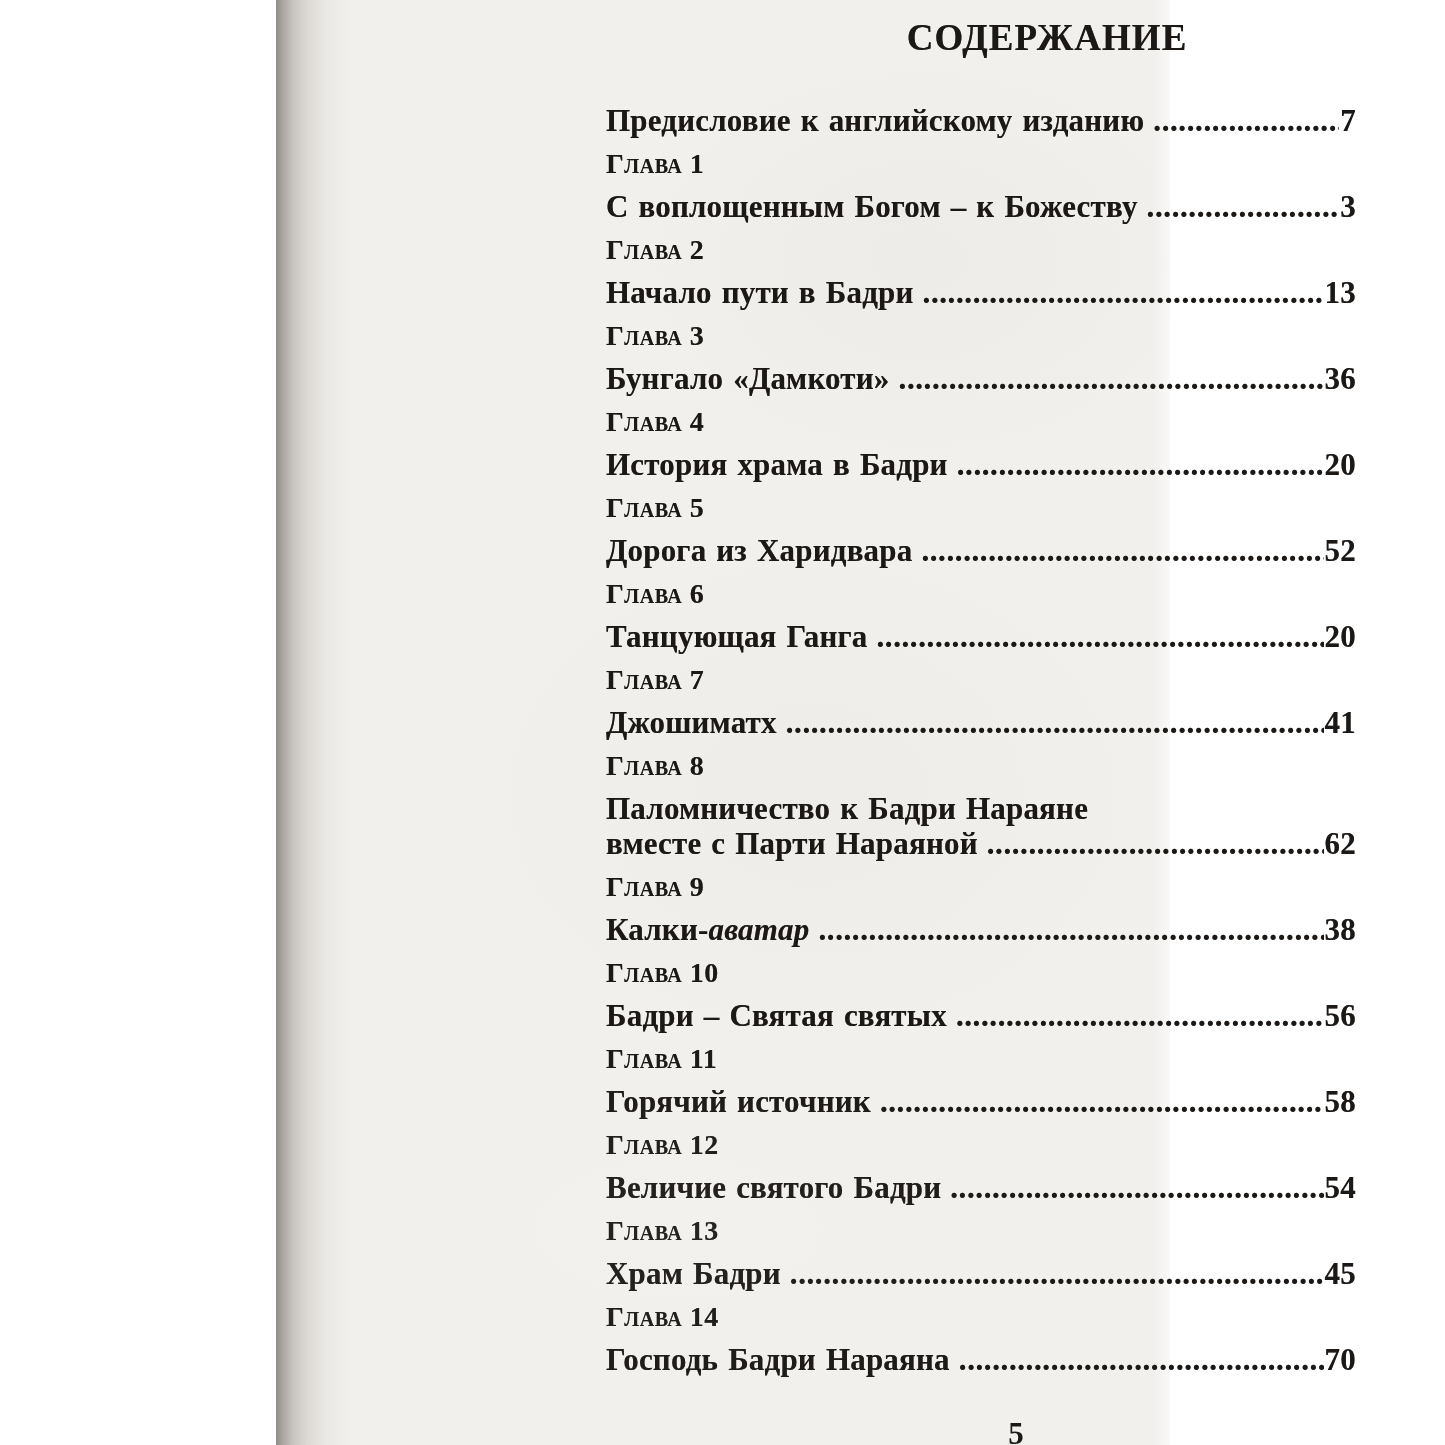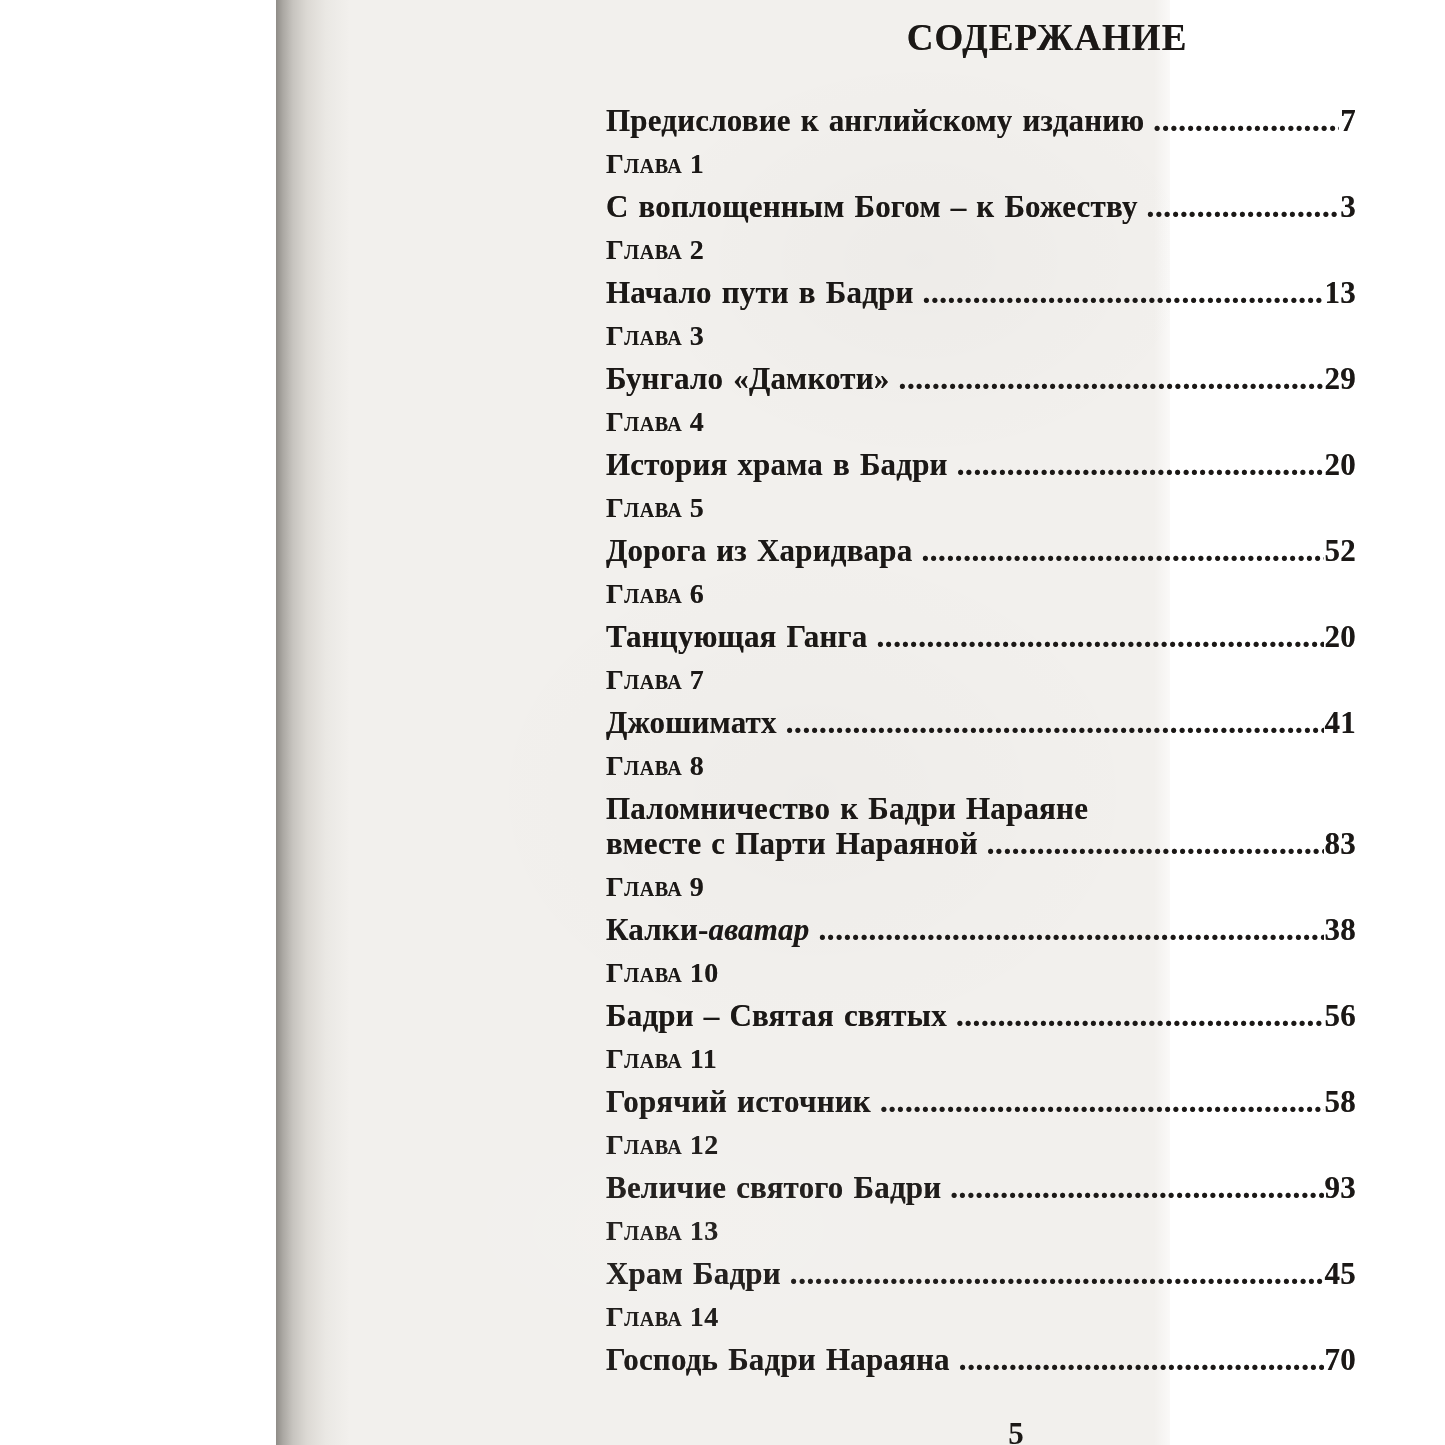--- a/index.html
+++ b/index.html
@@ -152,21 +152,21 @@
               </div>
             </div>
   </div>
 
   <div class="block">
     <div class="chapter">Глава 3</div>
     <div class="lines">
               <div class="trow">
                 <span class="ttext">Бунгало «Дамкоти»</span>
                 <span class="leader">........................................................................................................................</span>
-                <span class="pg">29</span>
+                <span class="pg">36</span>
               </div>
             </div>
   </div>
 
   <div class="block">
     <div class="chapter">Глава 4</div>
     <div class="lines">
               <div class="trow">
                 <span class="ttext">История храма в Бадри</span>
                 <span class="leader">........................................................................................................................</span>
@@ -210,21 +210,21 @@
 
   <div class="block">
     <div class="chapter">Глава 8</div>
     <div class="lines">
               <div class="trow">
                 <span class="ttext">Паломничество к Бадри Нараяне</span>
               </div>
               <div class="trow">
                 <span class="ttext">вместе с Парти Нараяной</span>
                 <span class="leader">........................................................................................................................</span>
-                <span class="pg">83</span>
+                <span class="pg">62</span>
               </div>
             </div>
   </div>
 
   <div class="block">
     <div class="chapter">Глава 9</div>
     <div class="lines">
               <div class="trow">
                 <span class="ttext">Калки-<i>аватар</i></span>
                 <span class="leader">........................................................................................................................</span>
@@ -254,21 +254,21 @@
               </div>
             </div>
   </div>
 
   <div class="block">
     <div class="chapter">Глава 12</div>
     <div class="lines">
               <div class="trow">
                 <span class="ttext">Величие святого Бадри</span>
                 <span class="leader">........................................................................................................................</span>
-                <span class="pg">93</span>
+                <span class="pg">54</span>
               </div>
             </div>
   </div>
 
   <div class="block">
     <div class="chapter">Глава 13</div>
     <div class="lines">
               <div class="trow">
                 <span class="ttext">Храм Бадри</span>
                 <span class="leader">........................................................................................................................</span>

